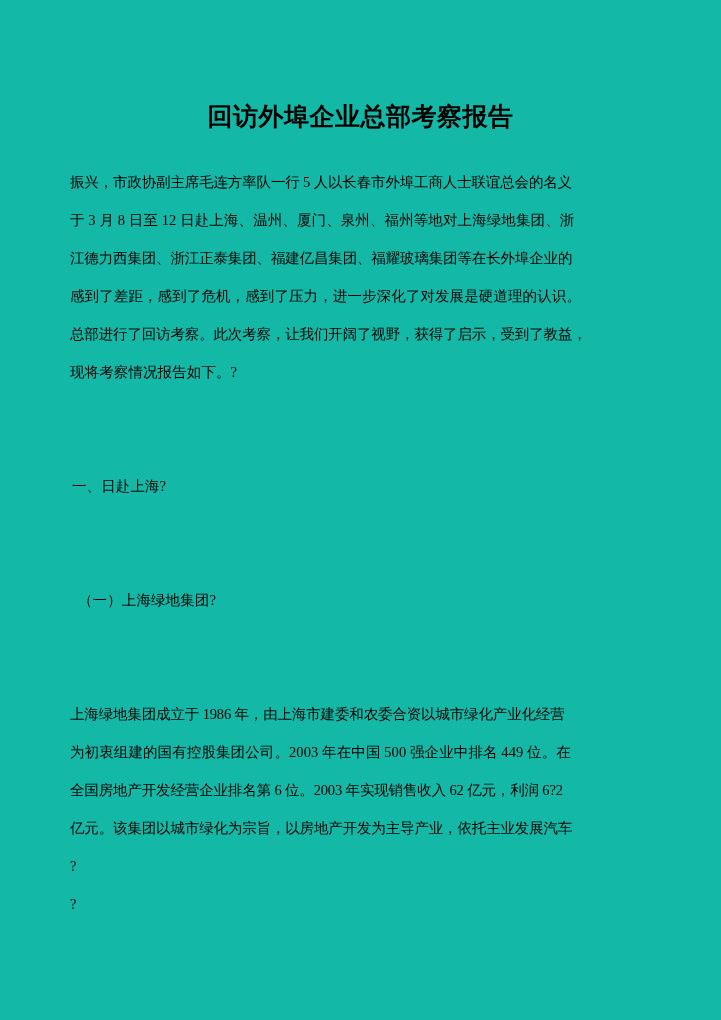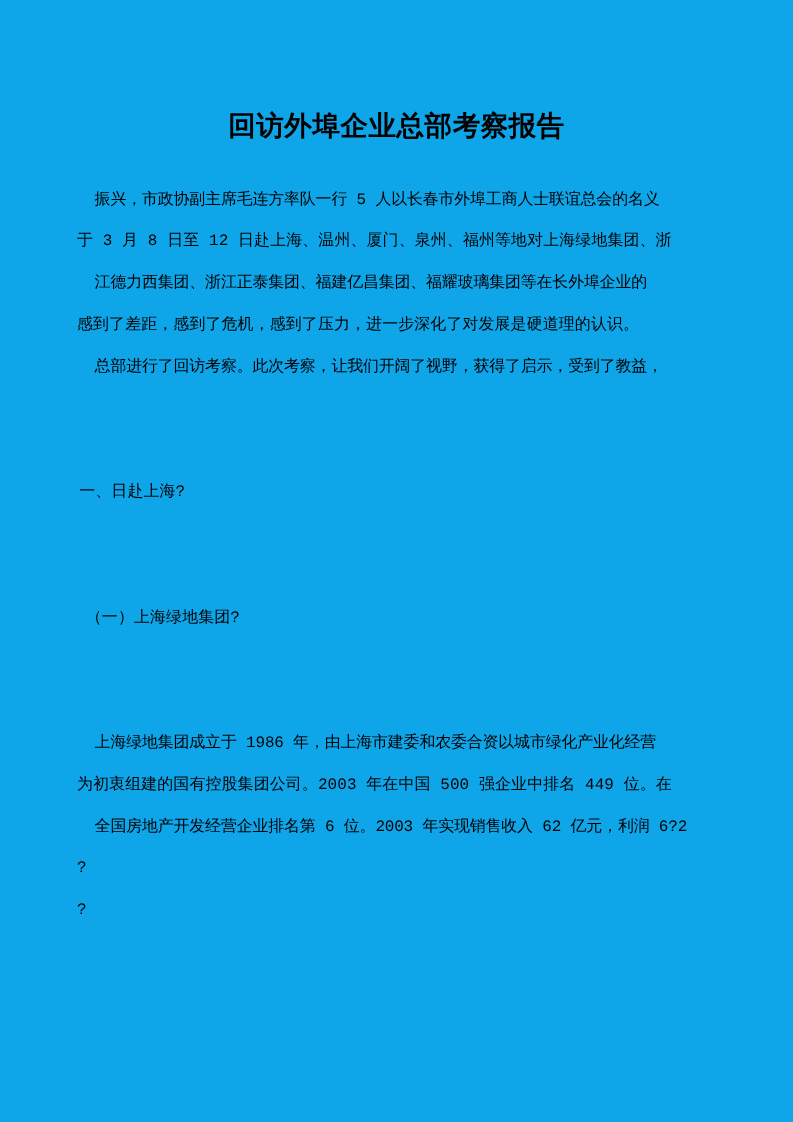--- a/index.html
+++ b/index.html
@@ -10,24 +10,23 @@
   body {
     font-family: "Liberation Serif", "DejaVu Serif", serif;
     color: #000000;
     -webkit-font-smoothing: antialiased;
   }
 
   #page {
     position: relative;
     width: 721px;
     height: 1020px;
-    background: #0ea5e9;
+    background: #14b8a6;
     overflow: hidden;
     box-sizing: border-box;
-    font-family: Liberation Mono, monospace;
   }
 
   
   .doc-title {
     position: absolute;
     left: 0;
     top: 83px;
     width: 721px;
     text-align: center;
     font-size: 25px;
@@ -65,43 +64,45 @@
 
   
   .line.heading {
     padding-left: 2px;
   }
   .line.subheading {
     padding-left: 8px;
   }
 
   
-  .line.tight   { letter-spacing: -0.15px; margin-left: 16px; }
+  .line.tight   { letter-spacing: -0.15px; }
 </style>
 </head>
 <body>
 
 <div id="page">
 
   <h1 class="doc-title">回访外埠企业总部考察报告</h1>
 
   <div class="body-col">
       <div class="line tight">振兴，市政协副主席毛连方率队一行 5 人以长春市外埠工商人士联谊总会的名义</div>
       <div class="line">于 3 月 8 日至 12 日赴上海、温州、厦门、泉州、福州等地对上海绿地集团、浙</div>
       <div class="line tight">江德力西集团、浙江正泰集团、福建亿昌集团、福耀玻璃集团等在长外埠企业的</div>
       <div class="line">感到了差距，感到了危机，感到了压力，进一步深化了对发展是硬道理的认识。</div>
       <div class="line tight">总部进行了回访考察。此次考察，让我们开阔了视野，获得了启示，受到了教益，</div>
+      <div class="line">现将考察情况报告如下。?</div>
       <div class="line blank">&nbsp;</div>
       <div class="line blank">&nbsp;</div>
       <div class="line heading">一、日赴上海?</div>
       <div class="line blank">&nbsp;</div>
       <div class="line blank">&nbsp;</div>
       <div class="line subheading">（一）上海绿地集团?</div>
       <div class="line blank">&nbsp;</div>
       <div class="line blank">&nbsp;</div>
       <div class="line tight">上海绿地集团成立于 1986 年，由上海市建委和农委合资以城市绿化产业化经营</div>
       <div class="line">为初衷组建的国有控股集团公司。2003 年在中国 500 强企业中排名 449 位。在</div>
       <div class="line tight">全国房地产开发经营企业排名第 6 位。2003 年实现销售收入 62 亿元，利润 6?2</div>
+      <div class="line tight">亿元。该集团以城市绿化为宗旨，以房地产开发为主导产业，依托主业发展汽车</div>
       <div class="line">?</div>
       <div class="line">?</div>
     </div>
 
 </div>
 
 </body></html>

